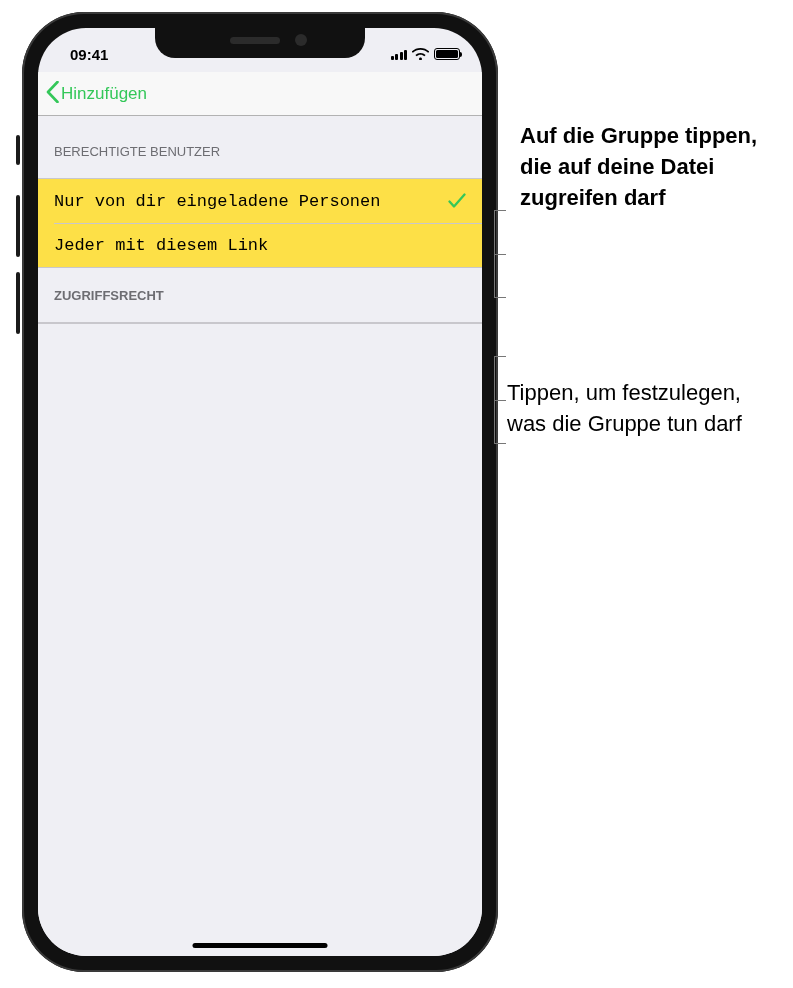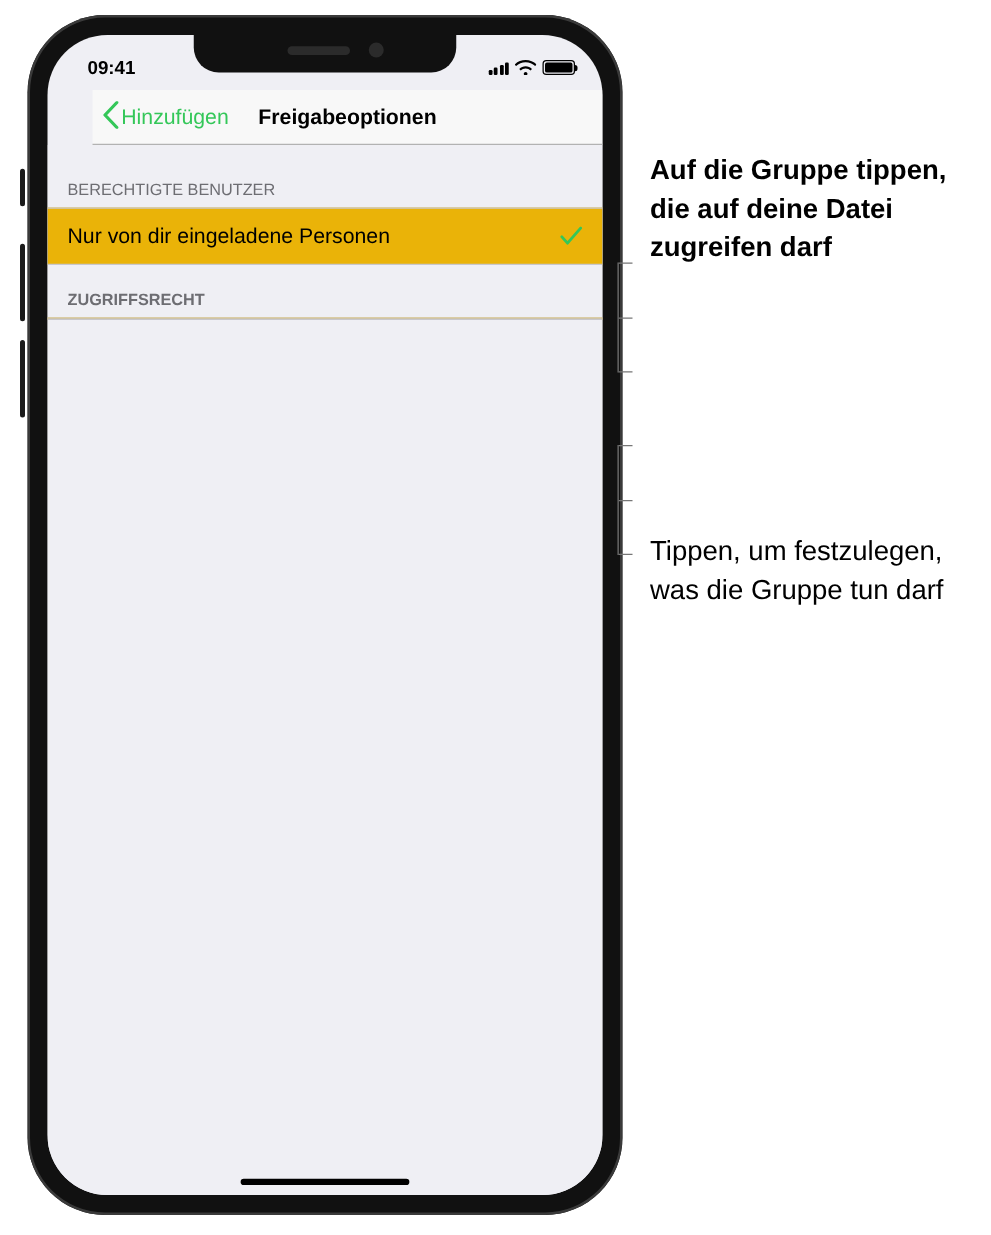--- a/index.html
+++ b/index.html
@@ -143,21 +143,20 @@
     .nav-bar {
       position: absolute;
       top: 44px;
       left: 0;
       right: 0;
       height: 44px;
       background: #f8f8f8;
       border-bottom: 0.5px solid #b2b2b2;
       display: flex;
       align-items: center;
-      margin-left: 36px;
     }
     .back-chevron {
       color: #34c759;
       font-size: 28px;
       font-weight: 400;
       padding-left: 8px;
       line-height: 1;
     }
     .back-label {
       color: #34c759;
@@ -179,28 +178,29 @@
       top: 88px;
       left: 0;
       right: 0;
       bottom: 0;
       background: #efeff4;
     }
     .section-header {
       font-size: 13px;
       color: #6d6d72;
       text-transform: uppercase;
-      padding: 28px 16px 7px 16px;
+      padding: 28px 16px 19px 16px;
       letter-spacing: 0;
     }
     .section-header.tight { padding-top: 20px; font-weight: bold; }
     .list {
-      background: #eab308;
+      background: #fde047;
       border-top: 0.5px solid #c8c7cc;
       border-bottom: 0.5px solid #c8c7cc;
+      font-family: Liberation Mono, monospace;
     }
     .row {
       display: flex;
       align-items: center;
       justify-content: space-between;
       min-height: 44px;
       padding: 11px 16px;
       font-size: 17px;
       color: #000;
       position: relative;
@@ -229,21 +229,21 @@
 
     
     .callout {
       position: absolute;
       font-size: 22px;
       line-height: 1.4;
       color: #000;
       font-family: -apple-system, "Helvetica Neue", Helvetica, Arial, sans-serif;
     }
     .callout-1 { left: 520px; top: 121px; width: 250px; font-weight: bold; }
-    .callout-2 { left: 520px; top: 378px; width: 260px; margin-top: 48px; }
+    .callout-2 { left: 507px; top: 378px; width: 260px; }
     .bracket {
       position: absolute;
       border-left: 1px solid #777;
     }
     .bracket::before, .bracket::after {
       content: "";
       position: absolute;
       left: 0;
       width: 11px;
       height: 1px;
@@ -292,35 +292,37 @@
       </div>
     </div>
 
     <div class="nav-bar">
       <span class="back-chevron">
         <svg width="13" height="22" viewBox="0 0 13 22">
             <path d="M11.5 1L2 11l9.5 10" stroke="#34c759" stroke-width="2.6" fill="none" stroke-linecap="round" stroke-linejoin="round"></path>
           </svg>
       </span>
       <span class="back-label">Hinzufügen</span>
-      <div class="nav-title">Freigabeoptionen</div>
     </div>
 
     <div class="content">
 
       <div class="section-header">Berechtigte Benutzer</div>
       <div class="list">
         <div class="row">
           <span>Nur von dir eingeladene Personen</span>
           <span class="check-icon">
             <svg width="18" height="16" viewBox="0 0 18 16">
                 <path d="M1.5 8.5l4.5 5L16.5 1.5" stroke="#34c759" stroke-width="2.3" fill="none" stroke-linecap="round" stroke-linejoin="round"></path>
               </svg>
           </span>
         </div>
+        <div class="row">
+          <span>Jeder mit diesem Link</span>
+        </div>
       </div>
 
       <div class="section-header tight">Zugriffsrecht</div>
       <div class="list">
       </div>
 
     </div>
 
     <div class="home-indicator"></div>
   </div>

